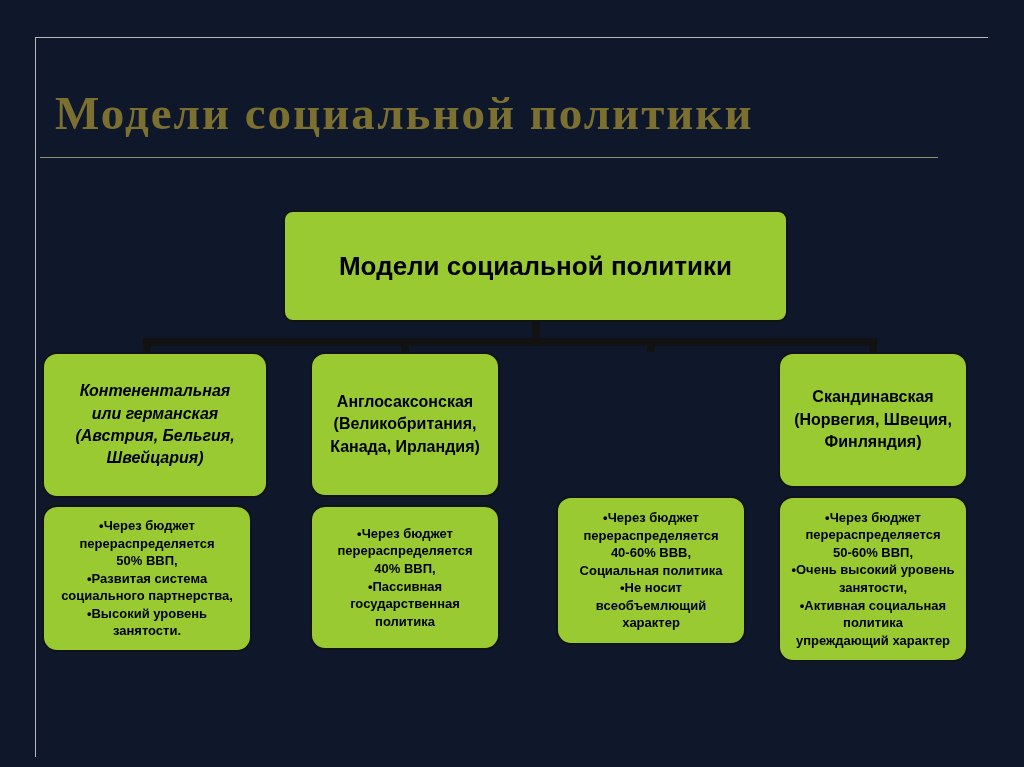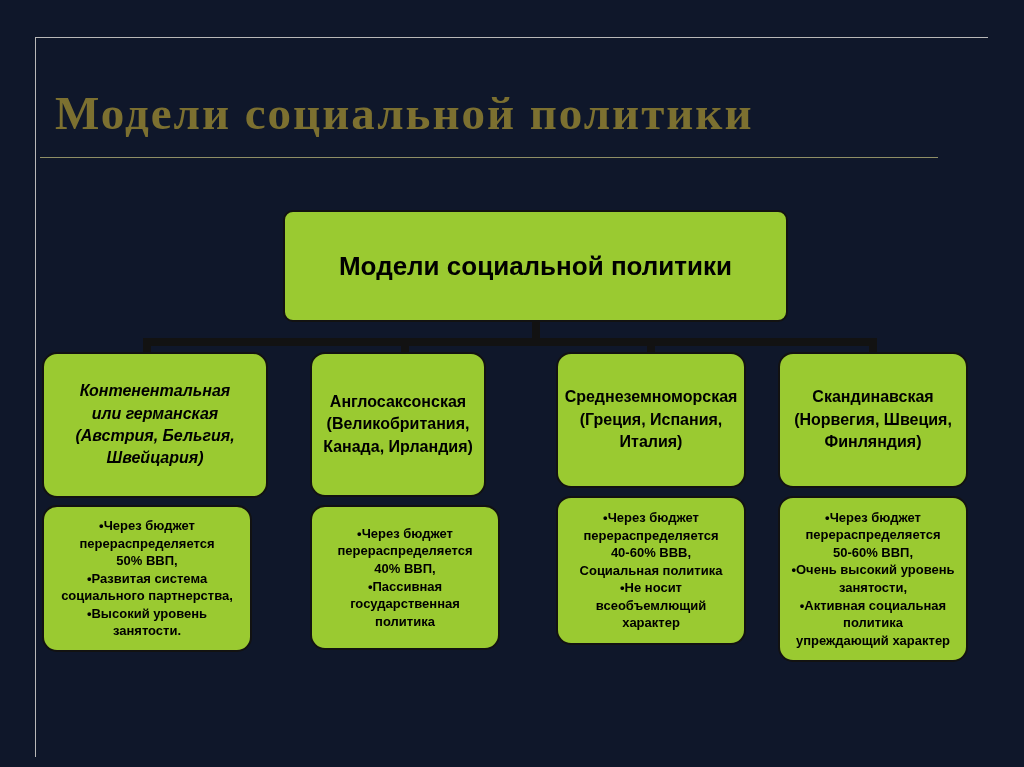--- a/index.html
+++ b/index.html
@@ -49,21 +49,21 @@
   }
   .branch-box {
     top: 352px; border-radius: 15px;
     font-size: 16px; font-weight: 700; line-height: 1.4;
   }
   .details-box {
     border-radius: 15px;
     font-size: 13px; font-weight: 600; line-height: 1.35;
   }
   .b1 { left: 42px;  width: 226px; height: 146px; font-style: italic; }
-  .b2 { left: 310px; width: 176px; height: 145px; }
+  .b2 { left: 310px; width: 190px; height: 145px; }
   .b3 { left: 556px; width: 190px; height: 136px; }
   .b4 { left: 778px; width: 190px; height: 136px; }
   .d1 { left: 42px;  top: 505px; width: 210px; height: 147px; }
   .d2 { left: 310px; top: 505px; width: 190px; height: 145px; }
   .d3 { left: 556px; top: 496px; width: 190px; height: 149px; }
   .d4 { left: 778px; top: 496px; width: 190px; height: 166px; }
   
   .conn { position: absolute; background: #121212; }
   .conn-root-stub { left: 532px; top: 320px; width: 8px; height: 20px; }
   .conn-bus       { left: 143px; top: 338px; width: 734px; height: 8px; }
@@ -98,25 +98,20 @@
     <div class="txt">Контенентальная
 или германская
 (Австрия, Бельгия,
 Швейцария)</div>
   </div>
   <div class="box branch-box b2">
     <div class="txt">Англосаксонская
 (Великобритания,
 Канада, Ирландия)</div>
   </div>
-  <div class="box branch-box b3">
-    <div class="txt">Среднеземноморская
-(Греция, Испания,
-Италия)</div>
-  </div>
   <div class="box branch-box b4">
     <div class="txt">Скандинавская
 (Норвегия, Швеция,
 Финляндия)</div>
   </div>
 
   <div class="box details-box d1">
     <div class="txt">•Через бюджет
 перераспределяется
 50% ВВП,

